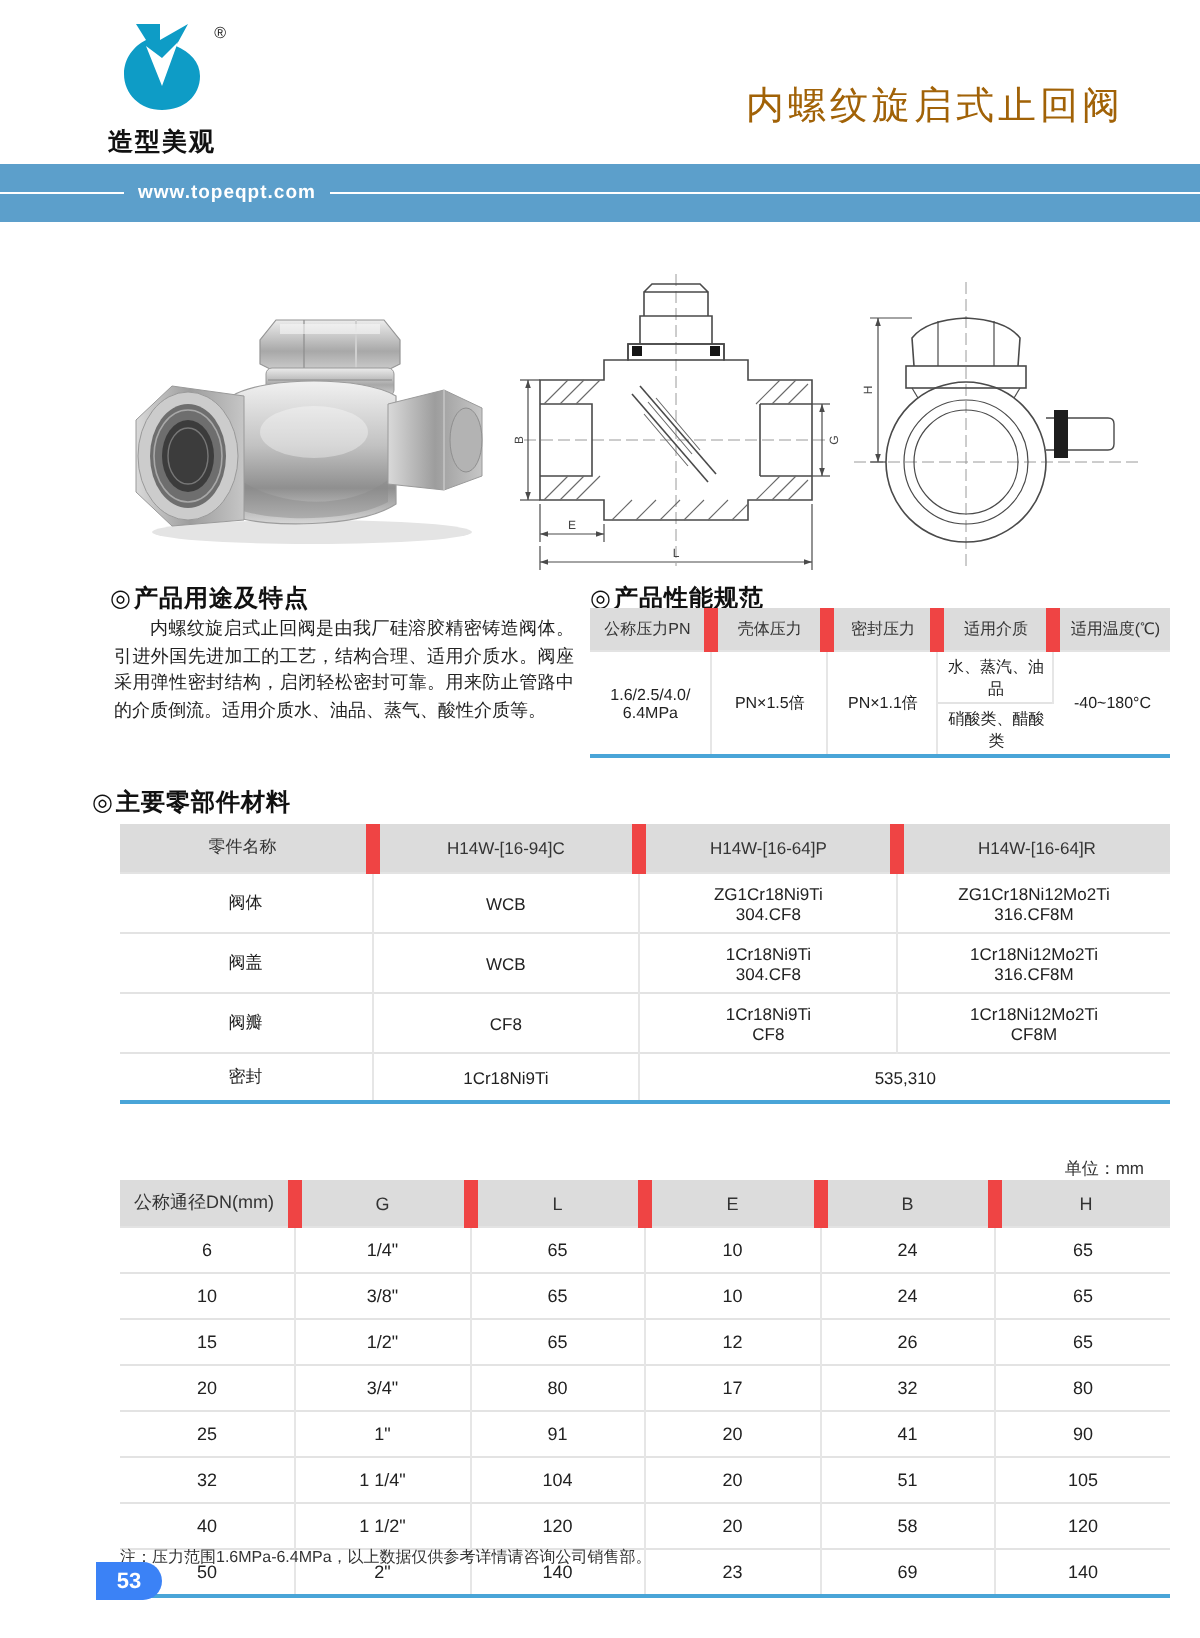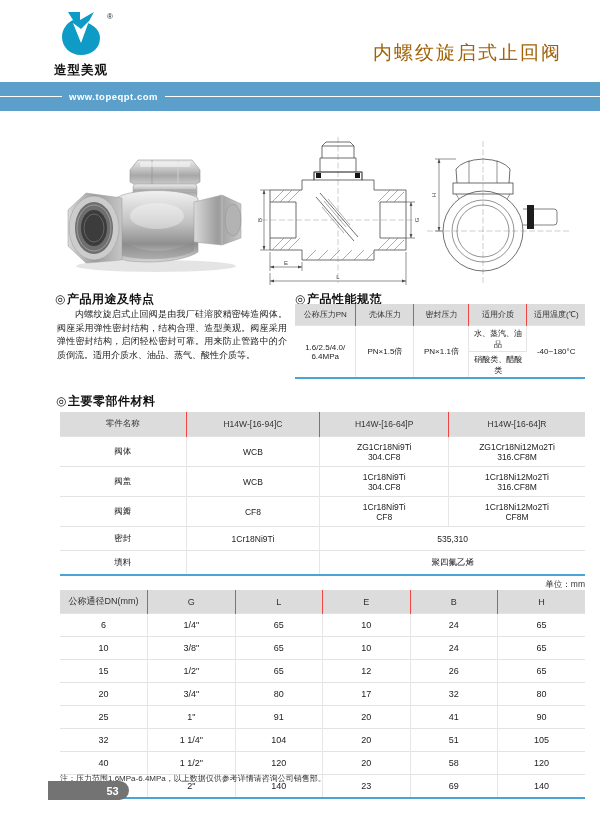--- a/index.html
+++ b/index.html
@@ -20,44 +20,44 @@
   .fig svg{display:block;}
   
   .sec-head{position:absolute;font-size:12px;font-weight:bold;color:#111;letter-spacing:.5px;}
   .sec-head .bullet{font-weight:normal;margin-right:1px;}
   
   .features-body{position:absolute;left:57px;top:308px;width:230px;font-size:9px;line-height:13.5px;
                  color:#222;text-indent:18px;text-align:justify;}
   
   .tblwrap{position:absolute;border-bottom:2px solid #49a5d8;}
   table{border-collapse:collapse;table-layout:fixed;width:100%;}
-  th{background:#dcdcdc;font-weight:normal;color:#333;border-right:1px solid #ef4444;}
+  th{background:#dcdcdc;font-weight:normal;color:#333;border-right:7px solid #ef4444;}
   th:last-child{border-right:none;}
   td{border-right:1px solid #e6e6e6;border-top:1px solid #e3e3e3;color:#222;text-align:center;background:#fff;}
   td:last-child{border-right:none;}
   .wrap2{white-space:pre-line;}
   
   .perf{left:295px;top:304px;width:290px;}
   .perf th{font-size:8px;height:21px;text-align:center;padding:0 1px;}
   .perf td{font-size:8px;height:25px;padding:0 1px;text-align:center;}
   
   .mats{left:60px;top:412px;width:525px;}
   .mats th{font-size:8.5px;height:22px;text-align:center;}
   .mats td{font-size:8.5px;padding:0 2px;}
   .mats .r-tall td{height:29px;}
   .mats .r-short td{height:23px;}
   
   .dims{left:60px;top:590px;width:525px;}
   .dims th{font-size:9px;height:21px;text-align:center;}
   .dims td{font-size:9px;height:20px;}
-  .unit{position:absolute;right:15px;top:579px;font-size:8.5px;color:#333;margin-left:36px;}
+  .unit{position:absolute;right:28px;top:579px;font-size:8.5px;color:#333;margin-left:36px;}
   .note{position:absolute;left:60px;top:773px;font-size:8px;color:#333;}
-  .page-badge{position:absolute;left:48px;top:781px;width:33px;height:19px;background:#737373;
+  .page-badge{position:absolute;left:48px;top:781px;width:33px;height:19px;background:#3b82f6;
               border-radius:0 10px 10px 0;color:#fff;font-size:11px;font-weight:bold;
-              display:flex;align-items:center;justify-content:center;padding-left:48px;}
+              display:flex;align-items:center;justify-content:center;}
   .dimtext{font-size:6px;fill:#444;font-family:"Liberation Sans",sans-serif;}
 </style>
 </head>
 <body>
 
 <div class="page">
 
   <div class="logo">
     <svg width="42" height="46" viewBox="0 0 42 46">
       <path d="M21,45 C10,45 2,37 2,27 C2,19 7,13 13,10 L8,2 L20,2 L20,10 L34,2 L28,13 C35,16 40,21 40,28 C40,38 32,45 21,45 Z" fill="#0e9cc6"></path>
@@ -212,21 +212,21 @@
       </g>
       <polygon points="16,26 14.6,30 17.4,30" fill="#4a4a4a"></polygon>
       <polygon points="16,98 14.6,94 17.4,94" fill="#4a4a4a"></polygon>
       <text class="dimtext" transform="rotate(-90 11 62)" x="11" y="64" text-anchor="middle">H</text>
     </svg>
   </div>
 
   <div class="sec-head" style="left:55px;top:291px;">
     <span class="bullet">◎</span><span>产品用途及特点</span>
   </div>
-  <div class="features-body">内螺纹旋启式止回阀是由我厂硅溶胶精密铸造阀体。阀座采用弹性密封结构，结构合理、造型美观。阀座采用弹性密封结构，启闭轻松密封可靠。用来防止管路中的介质倒流。适用介质水、油品、蒸气、酸性介质等。</div>
+  <div class="features-body">内螺纹旋启式止回阀是由我厂硅溶胶精密铸造阀体。引进外国先进加工的工艺，结构合理、适用介质水。阀座采用弹性密封结构，启闭轻松密封可靠。用来防止管路中的介质倒流。适用介质水、油品、蒸气、酸性介质等。</div>
 
   <div class="sec-head" style="left:295px;top:291px;">
     <span class="bullet">◎</span><span>产品性能规范</span>
   </div>
   <div class="tblwrap perf">
     <table>
       <colgroup>
           <col style="width:21%">
           <col style="width:20%">
           <col style="width:19%">
@@ -251,21 +251,21 @@
           <td>水、蒸汽、油品</td>
           <td rowspan="2">-40~180°C</td>
         </tr>
         <tr>
           <td>硝酸类、醋酸类</td>
         </tr>
       </tbody>
     </table>
   </div>
 
-  <div class="sec-head" style="left:56px;top:393px;">
+  <div class="sec-head" style="left:46px;top:393px;">
     <span class="bullet">◎</span><span>主要零部件材料</span>
   </div>
   <div class="tblwrap mats">
     <table>
       <colgroup>
           <col style="width:24%">
           <col style="width:25.5%">
           <col style="width:24.5%">
           <col style="width:26%">
         </colgroup>
@@ -300,25 +300,20 @@
           <td class="wrap2">1Cr18Ni9Ti
 CF8</td>
           <td class="wrap2">1Cr18Ni12Mo2Ti
 CF8M</td>
         </tr>
         <tr class="r-short">
           <td>密封</td>
           <td>1Cr18Ni9Ti</td>
           <td colspan="2">535,310</td>
         </tr>
-        <tr class="r-short">
-          <td>填料</td>
-          <td></td>
-          <td colspan="2">聚四氟乙烯</td>
-        </tr>
       </tbody>
     </table>
   </div>
 
   <div class="unit">单位：mm</div>
   <div class="tblwrap dims">
     <table>
       <thead>
         <tr>
           <th>公称通径DN(mm)</th>

